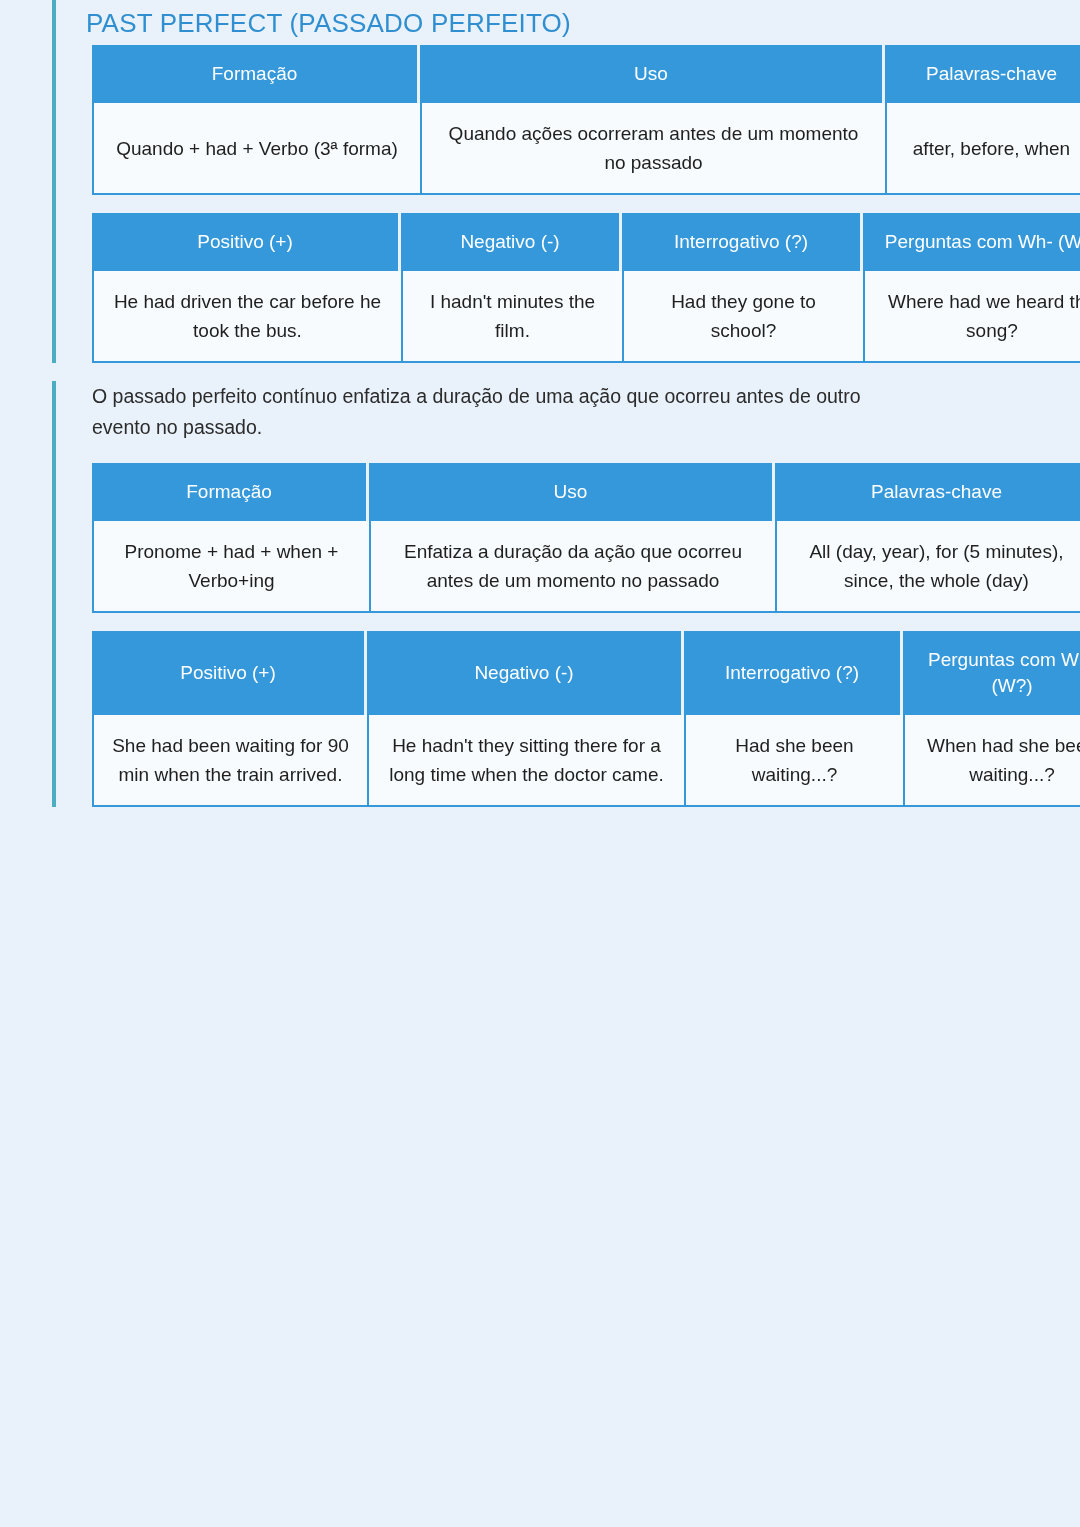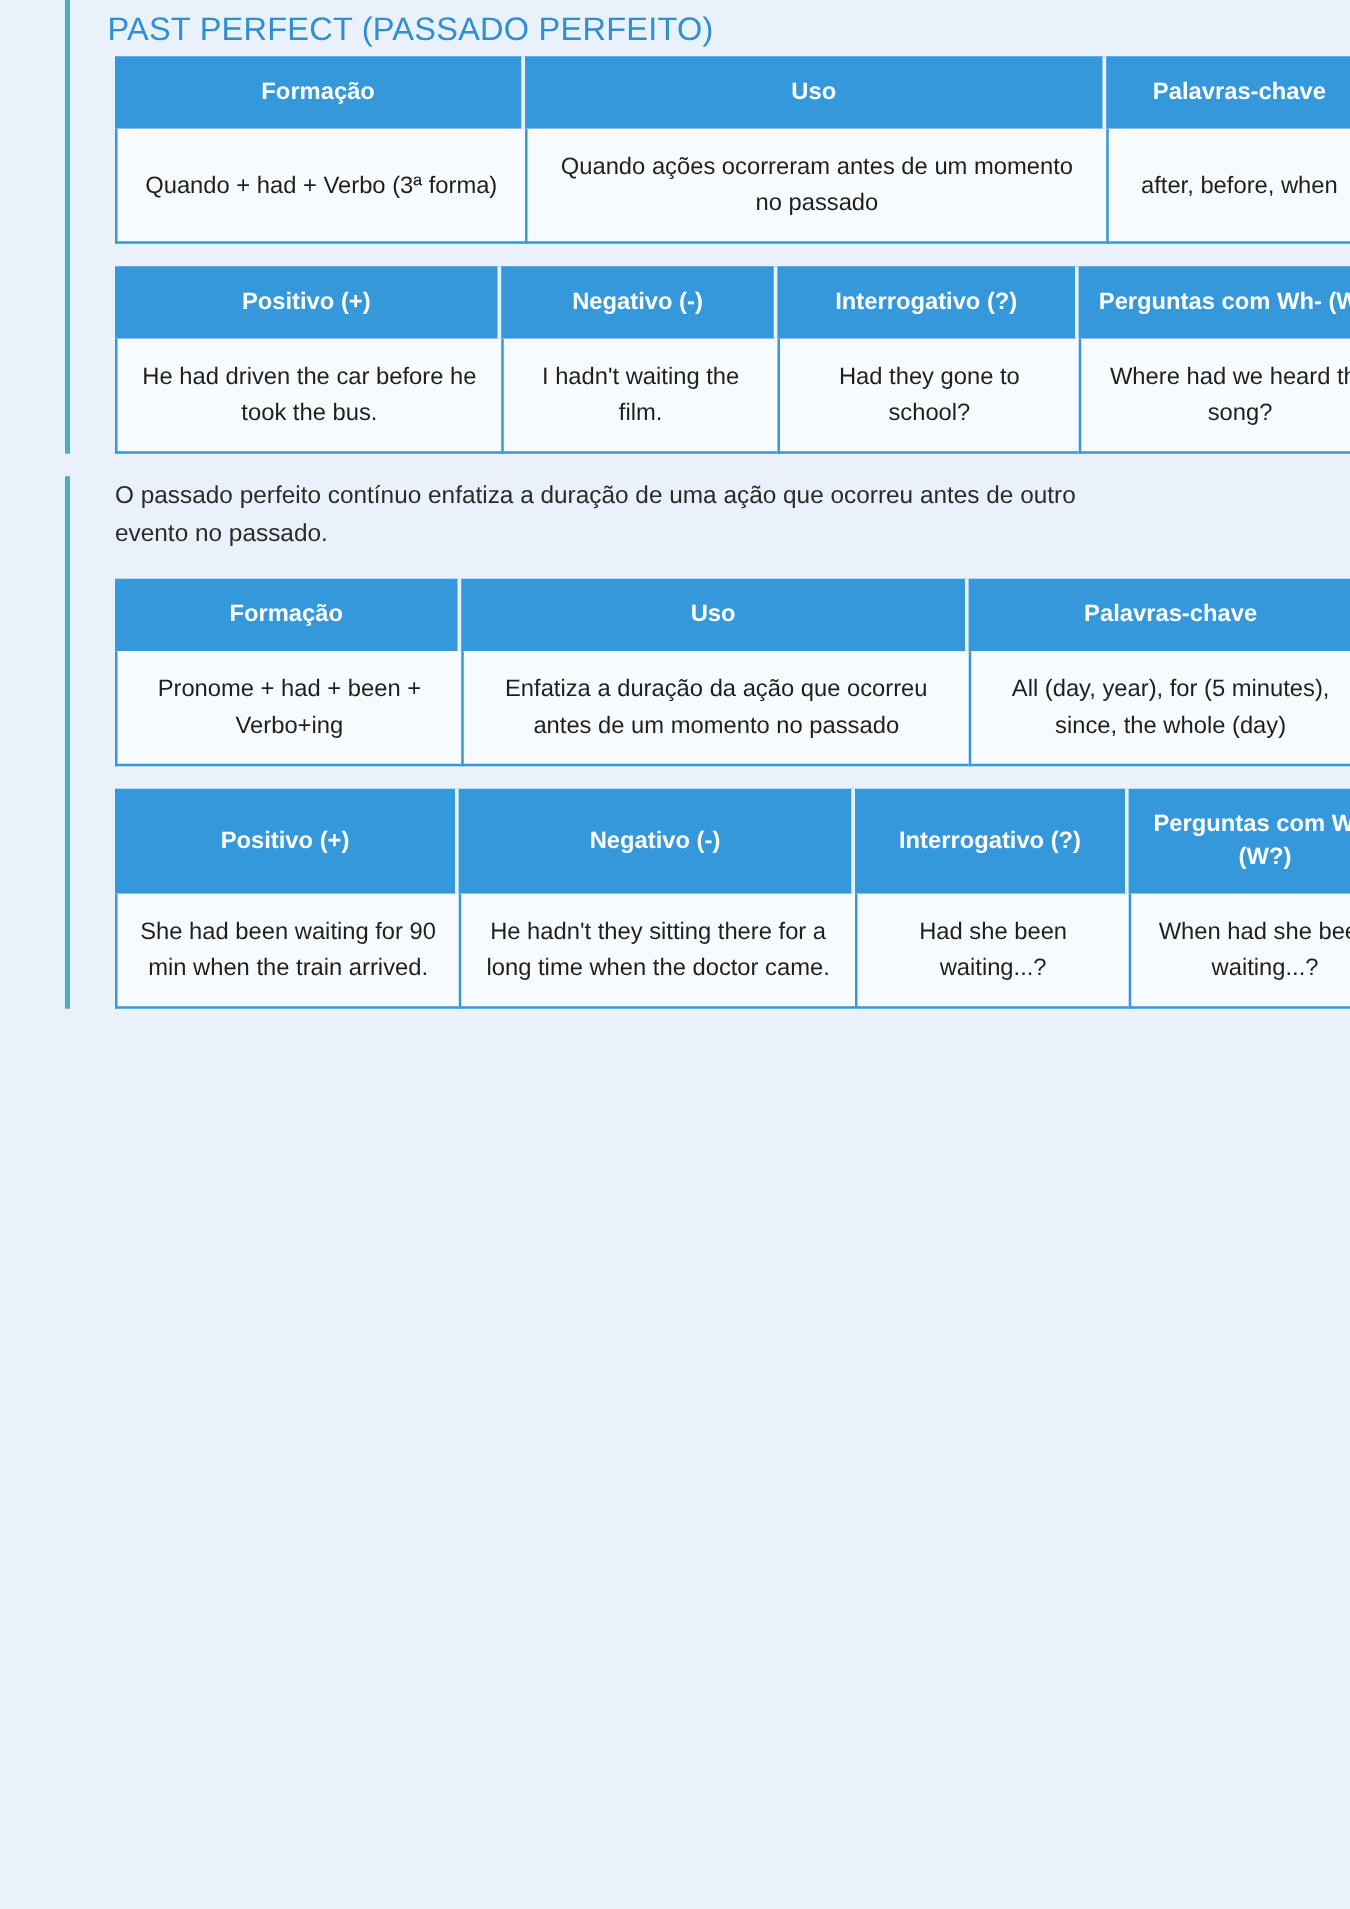--- a/index.html
+++ b/index.html
@@ -43,21 +43,21 @@
   table.grid {
     border-collapse: separate;
     border-spacing: 0;
     width: 940px;
     margin: 0 0 18px 6px;
     table-layout: fixed;
   }
   table.grid th {
     background: #3498db;
     color: #ffffff;
-    font-weight: 700;
+    font-weight: 400;
     font-size: 19px;
     line-height: 26px;
     text-align: center;
     padding: 16px 10px;
     border-right: 3px solid #e9f1fa;
     vertical-align: middle;
   }
   table.grid th:last-child {
     border-right: none;
   }
@@ -106,40 +106,40 @@
     <table class="grid">
       <tbody>
           <tr>
         <th style="width:286px">Positivo (+)</th>
         <th style="width:198px">Negativo (-)</th>
         <th style="width:218px">Interrogativo (?)</th>
         <th style="width:238px">Perguntas com Wh- (W?)</th>
       </tr>
       <tr>
         <td>He had driven the car before he took the bus.</td>
-        <td>I hadn't waiting the film.</td>
+        <td>I hadn't minutes the film.</td>
         <td>Had they gone to school?</td>
         <td>Where had we heard the song?</td>
       </tr>
     </tbody>
       </table>
   </div>
 
   <div class="section">
     <div class="section-desc">O passado perfeito contínuo enfatiza a duração de uma ação que ocorreu antes de outro evento no passado.</div>
 
     <table class="grid">
       <tbody>
           <tr>
         <th style="width:254px">Formação</th>
         <th style="width:383px">Uso</th>
         <th style="width:303px">Palavras-chave</th>
       </tr>
       <tr>
-        <td>Pronome + had + been + Verbo+ing</td>
+        <td>Pronome + had + when + Verbo+ing</td>
         <td>Enfatiza a duração da ação que ocorreu antes de um momento no passado</td>
         <td>All (day, year), for (5 minutes), since, the whole (day)</td>
       </tr>
     </tbody>
       </table>
 
     <table class="grid">
       <tbody>
           <tr>
         <th style="width:252px">Positivo (+)</th>

